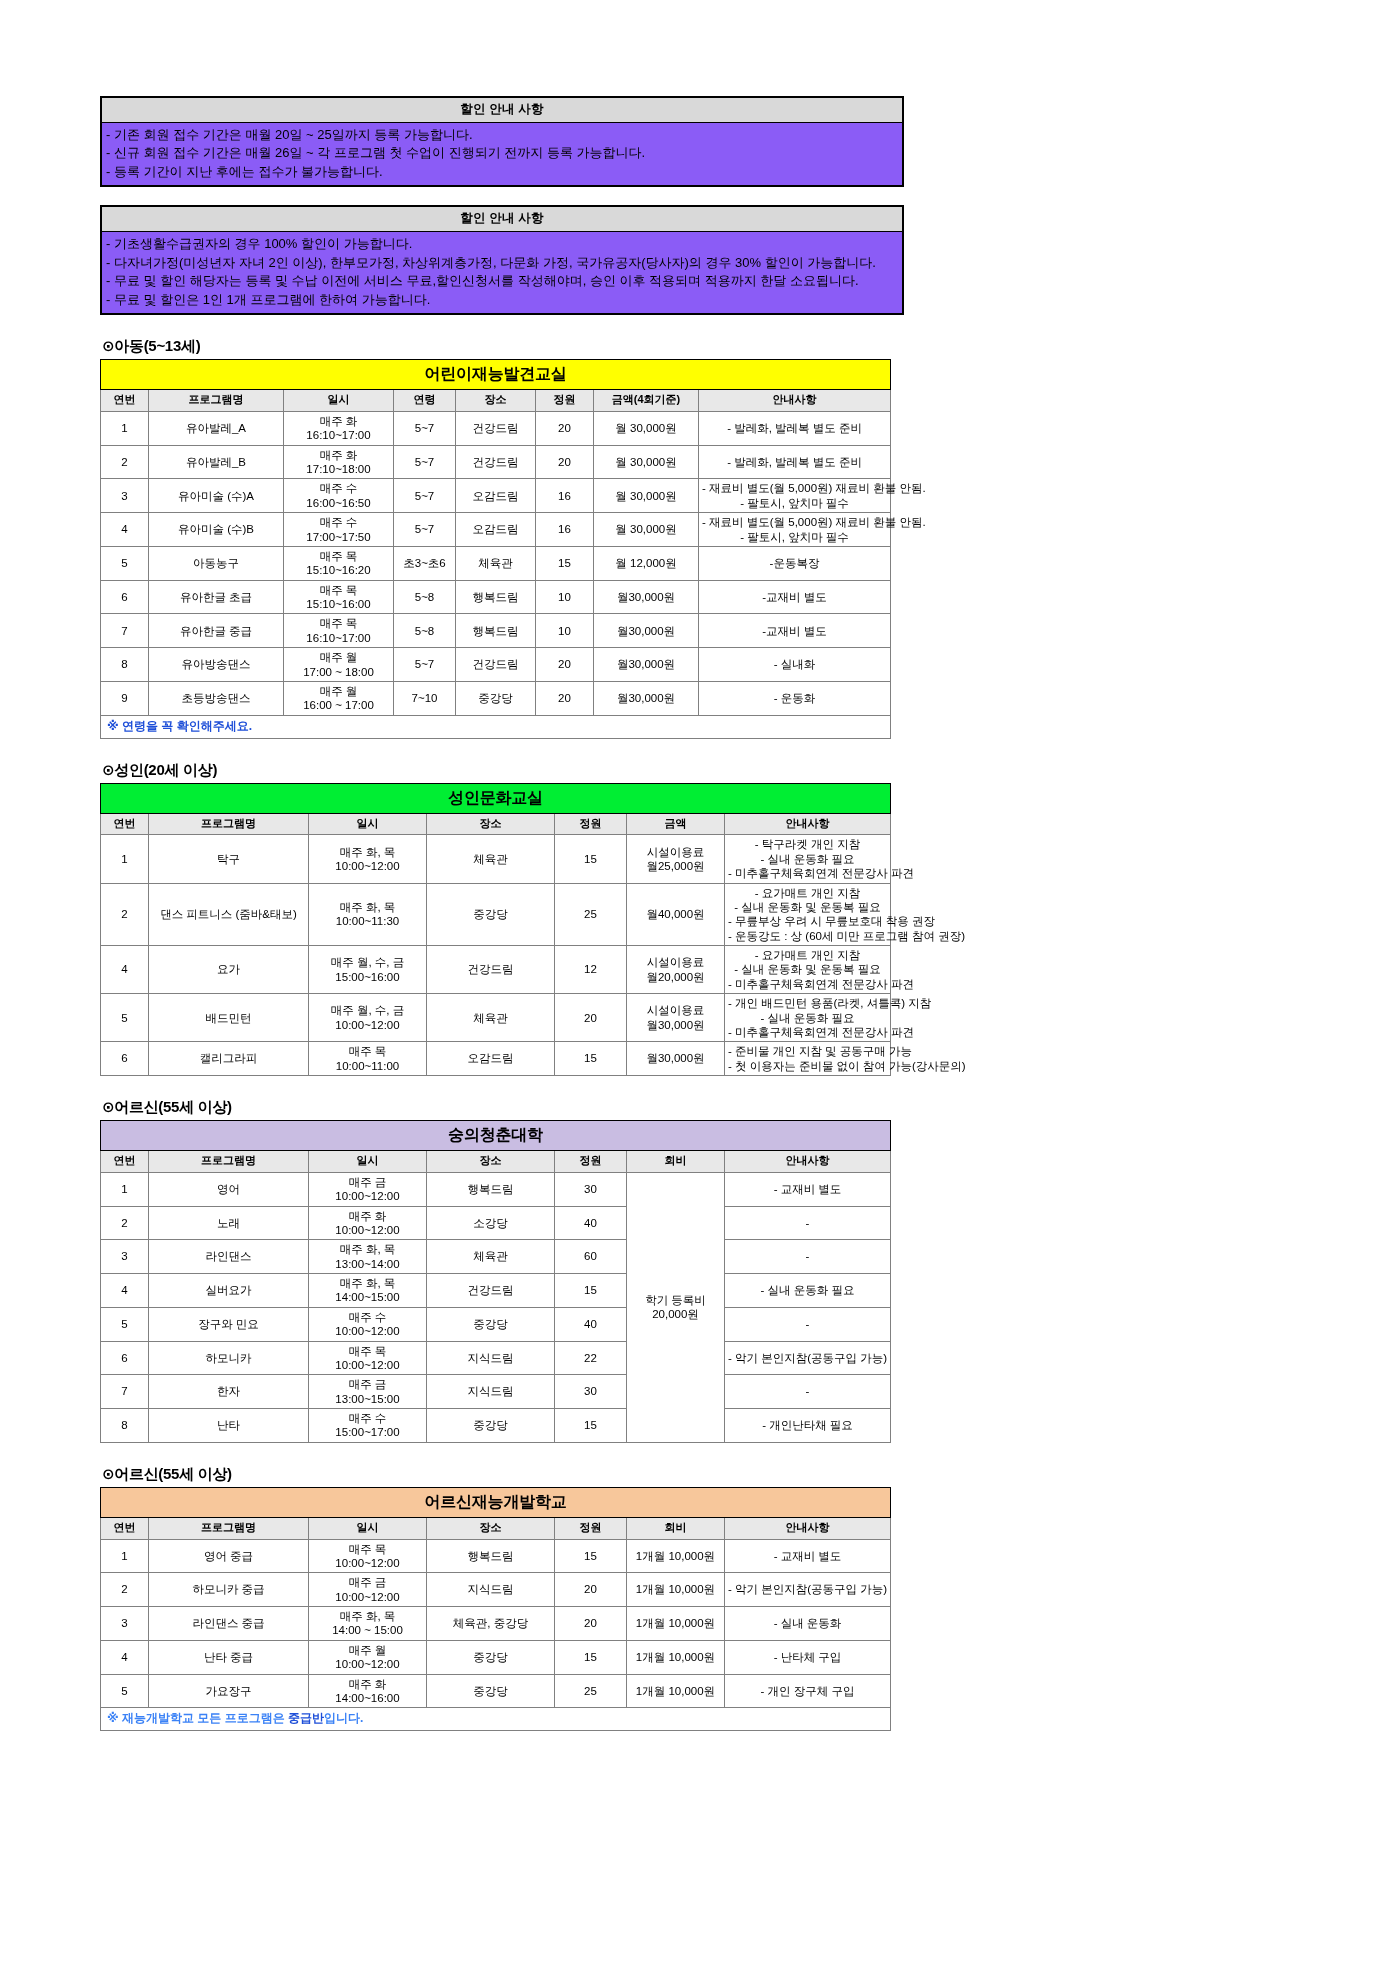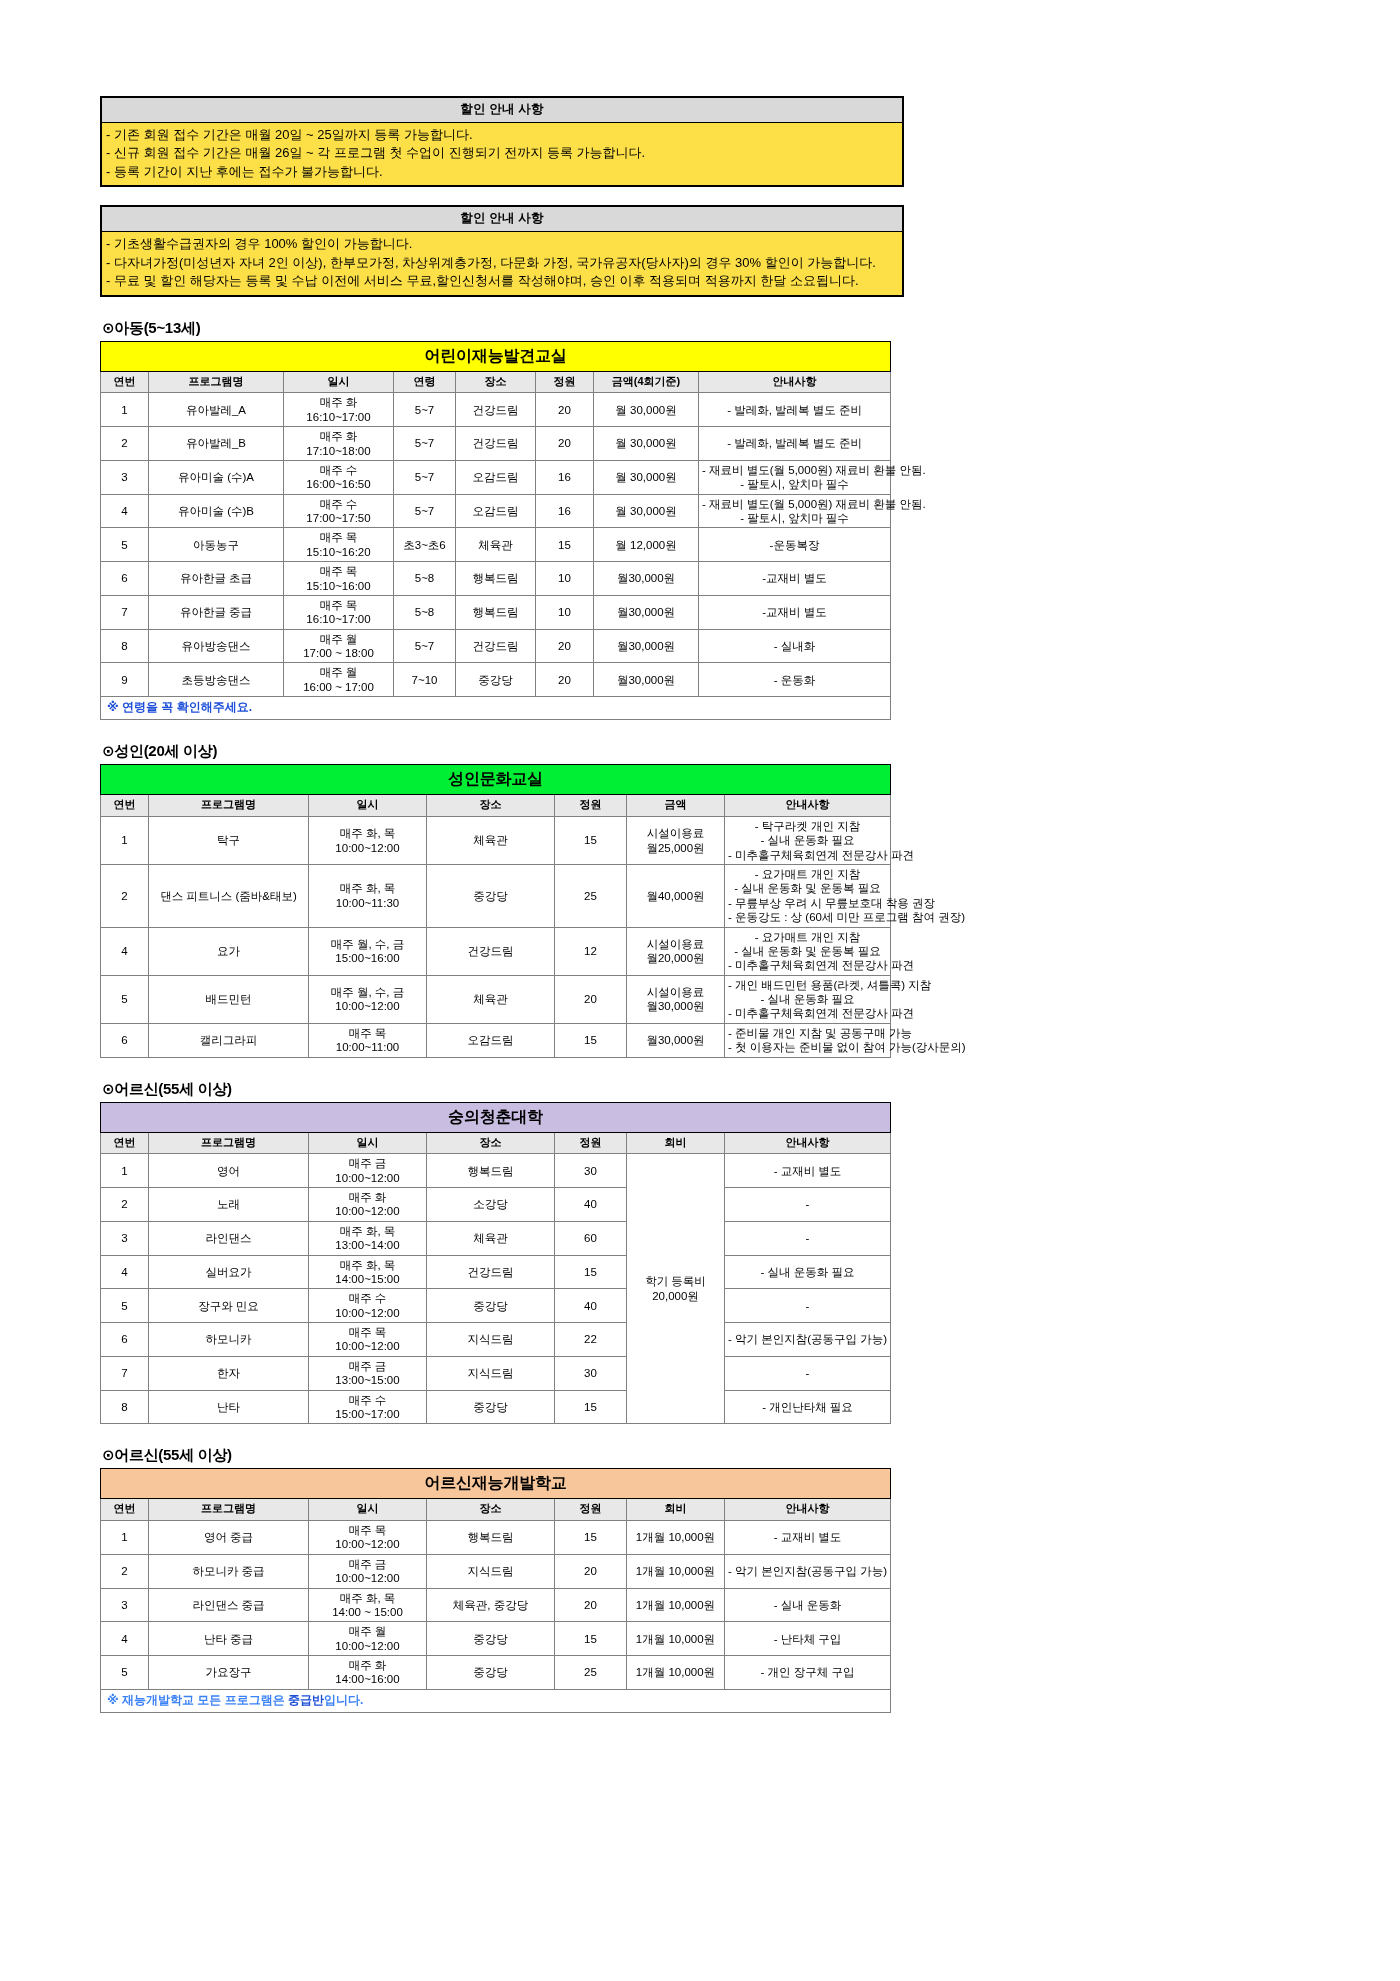--- a/index.html
+++ b/index.html
@@ -32,21 +32,21 @@
     background: #d9d9d9;
     border-bottom: 1px solid #000;
     text-align: center;
     font-size: 12.5px;
     font-weight: bold;
     padding: 3px 0 4px 0;
     letter-spacing: 0.2px;
   }
   .notice-body {
     padding: 3px 4px 4px 4px;
-    background: #fde047;
+    background: #8b5cf6;
   }
   .notice-line {
     font-size: 13px;
     line-height: 1.42;
     white-space: nowrap;
   }
 
   
   .section-caption {
     font-size: 15px;
@@ -155,20 +155,21 @@
       <div class="notice-line">- 등록 기간이 지난 후에는 접수가 불가능합니다.</div>
     </div>
   </div>
 
   <div class="notice-box">
     <div class="notice-head">할인 안내 사항</div>
     <div class="notice-body">
       <div class="notice-line">- 기초생활수급권자의 경우 100% 할인이 가능합니다.</div>
       <div class="notice-line">- 다자녀가정(미성년자 자녀 2인 이상), 한부모가정, 차상위계층가정, 다문화 가정, 국가유공자(당사자)의 경우 30% 할인이 가능합니다.</div>
       <div class="notice-line">- 무료 및 할인 해당자는 등록 및 수납 이전에 서비스 무료,할인신청서를 작성해야며, 승인 이후 적용되며 적용까지 한달 소요됩니다.</div>
+      <div class="notice-line">- 무료 및 할인은 1인 1개 프로그램에 한하여 가능합니다.</div>
     </div>
   </div>
 
   <div class="section-caption">⊙아동(5~13세)</div>
   <table class="sched">
     <colgroup>
       <col class="c-no">
         <col class="c-prog">
         <col class="c-when">
         <col class="c-age">

